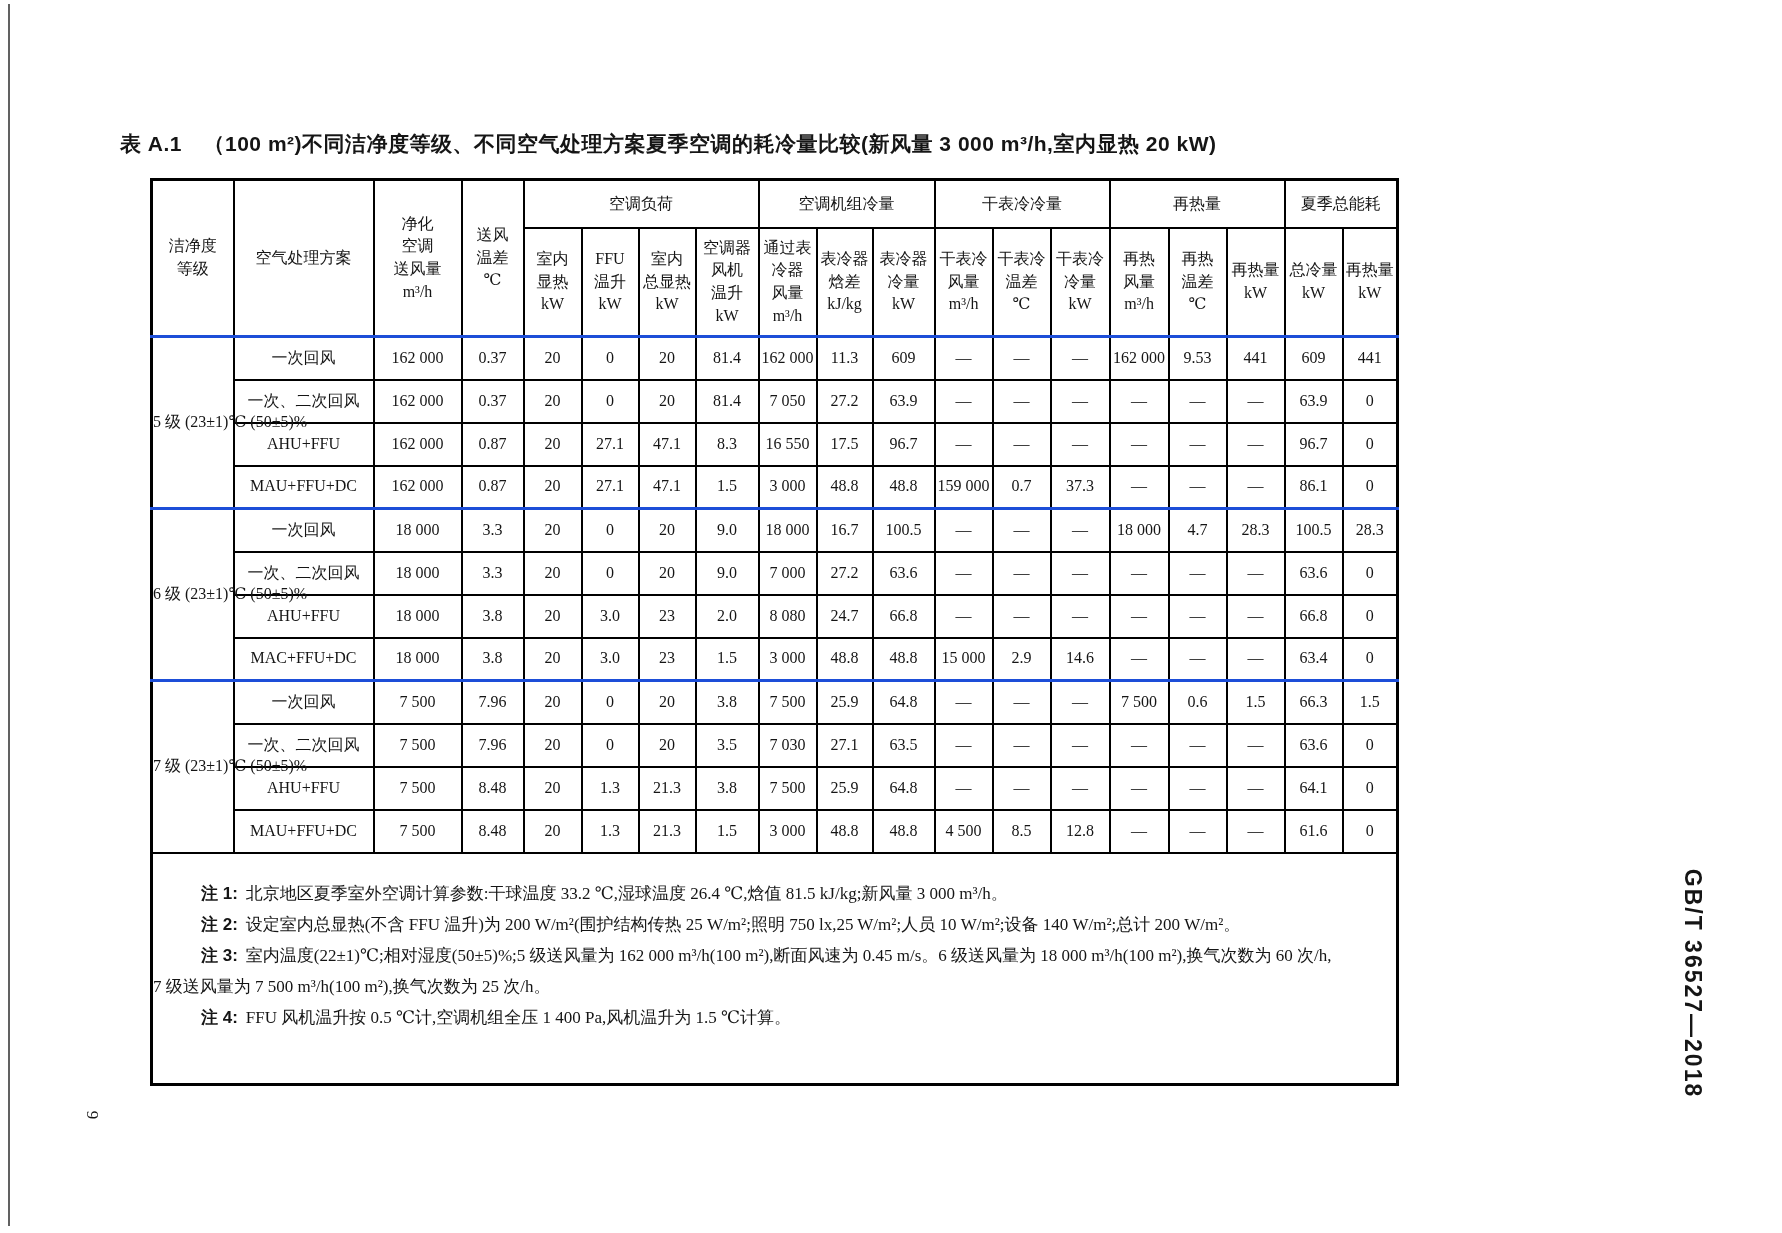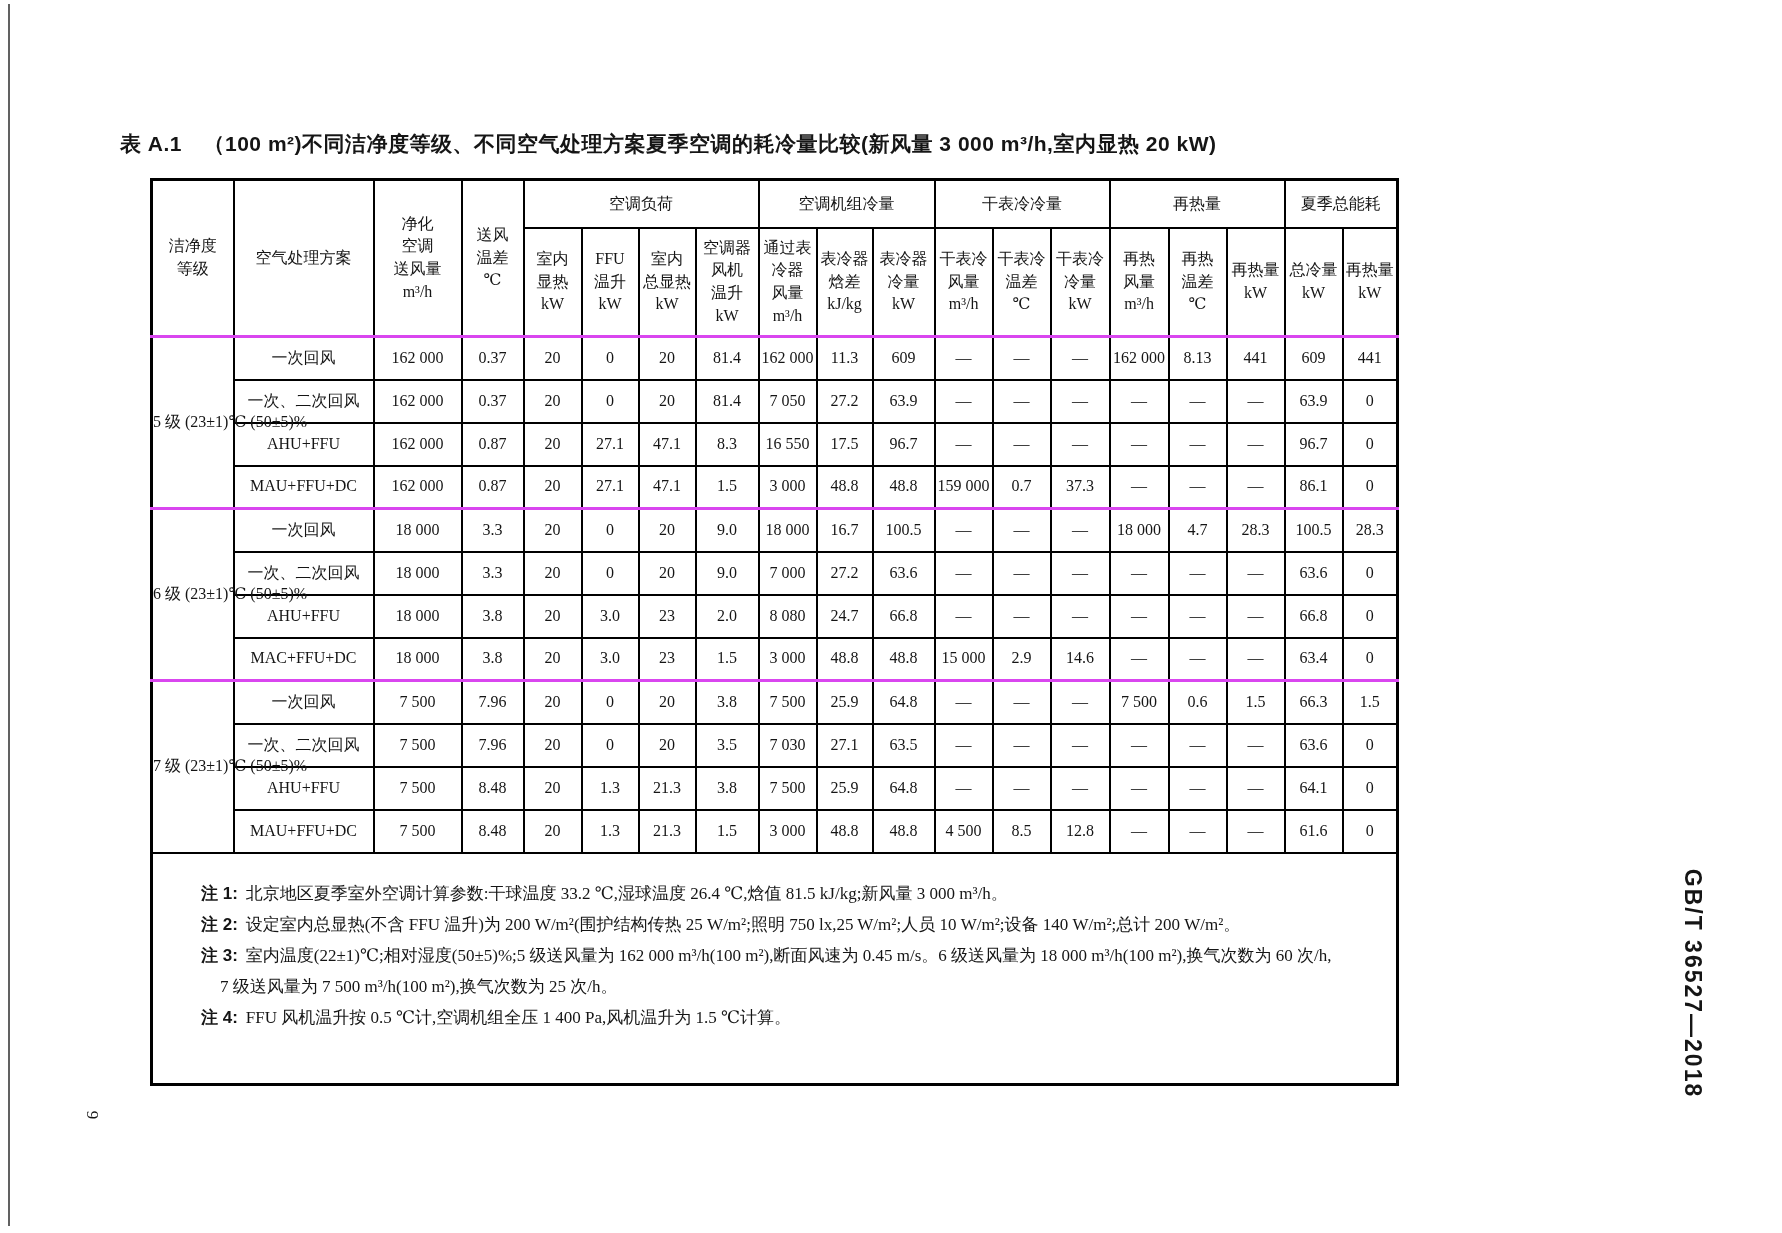--- a/index.html
+++ b/index.html
@@ -27,31 +27,31 @@
     border:2px solid #000; padding:0;
     text-align:center; vertical-align:middle;
     font-size:16px; font-weight:normal; line-height:1.42;
   }
   .std-table th { white-space:pre-line; }
   .h-group th { height:46px; }
   .h-sub th { height:106px; }
   .std-table tbody tr { height:43px; }
   .std-table tbody td { white-space:nowrap; }
   td.group-label { white-space:pre-line; line-height:1.8;text-align:right; }
-  tr.block-start td { border-top:3px solid #d946ef; }
+  tr.block-start td { border-top:3px solid #1d4ed8; }
   td.notes-cell {
     height:205px; vertical-align:top; text-align:left;
     border:none; padding:24px 14px 0 0;
   }
   .note {
     font-size:17px; line-height:31px;
     padding-left:100px; text-indent:-52px;
     white-space:nowrap;
   }
-  .note-cont { font-size:17px; line-height:31px; padding-left:67px; white-space:nowrap; }
+  .note-cont { font-size:17px; line-height:31px; white-space:nowrap; }
   .note-label {
     font-weight:bold;
     font-family:"Liberation Sans","DejaVu Sans",sans-serif;
     margin-right:8px;
     text-align:center;
   }
   .std-code {
     position:absolute; left:1552px; top:970px; width:280px;
     transform:rotate(90deg); transform-origin:center center;
     font-weight:bold; font-size:23px; letter-spacing:2px;
@@ -169,21 +169,21 @@
         <td>0</td>
         <td>20</td>
         <td>81.4</td>
         <td>162 000</td>
         <td>11.3</td>
         <td>609</td>
         <td>—</td>
         <td>—</td>
         <td>—</td>
         <td>162 000</td>
-        <td>8.13</td>
+        <td>9.53</td>
         <td>441</td>
         <td>609</td>
         <td>441</td>
       </tr>
       <tr>
         <td>一次、二次回风</td>
         <td>162 000</td>
         <td>0.37</td>
         <td>20</td>
         <td>0</td>

